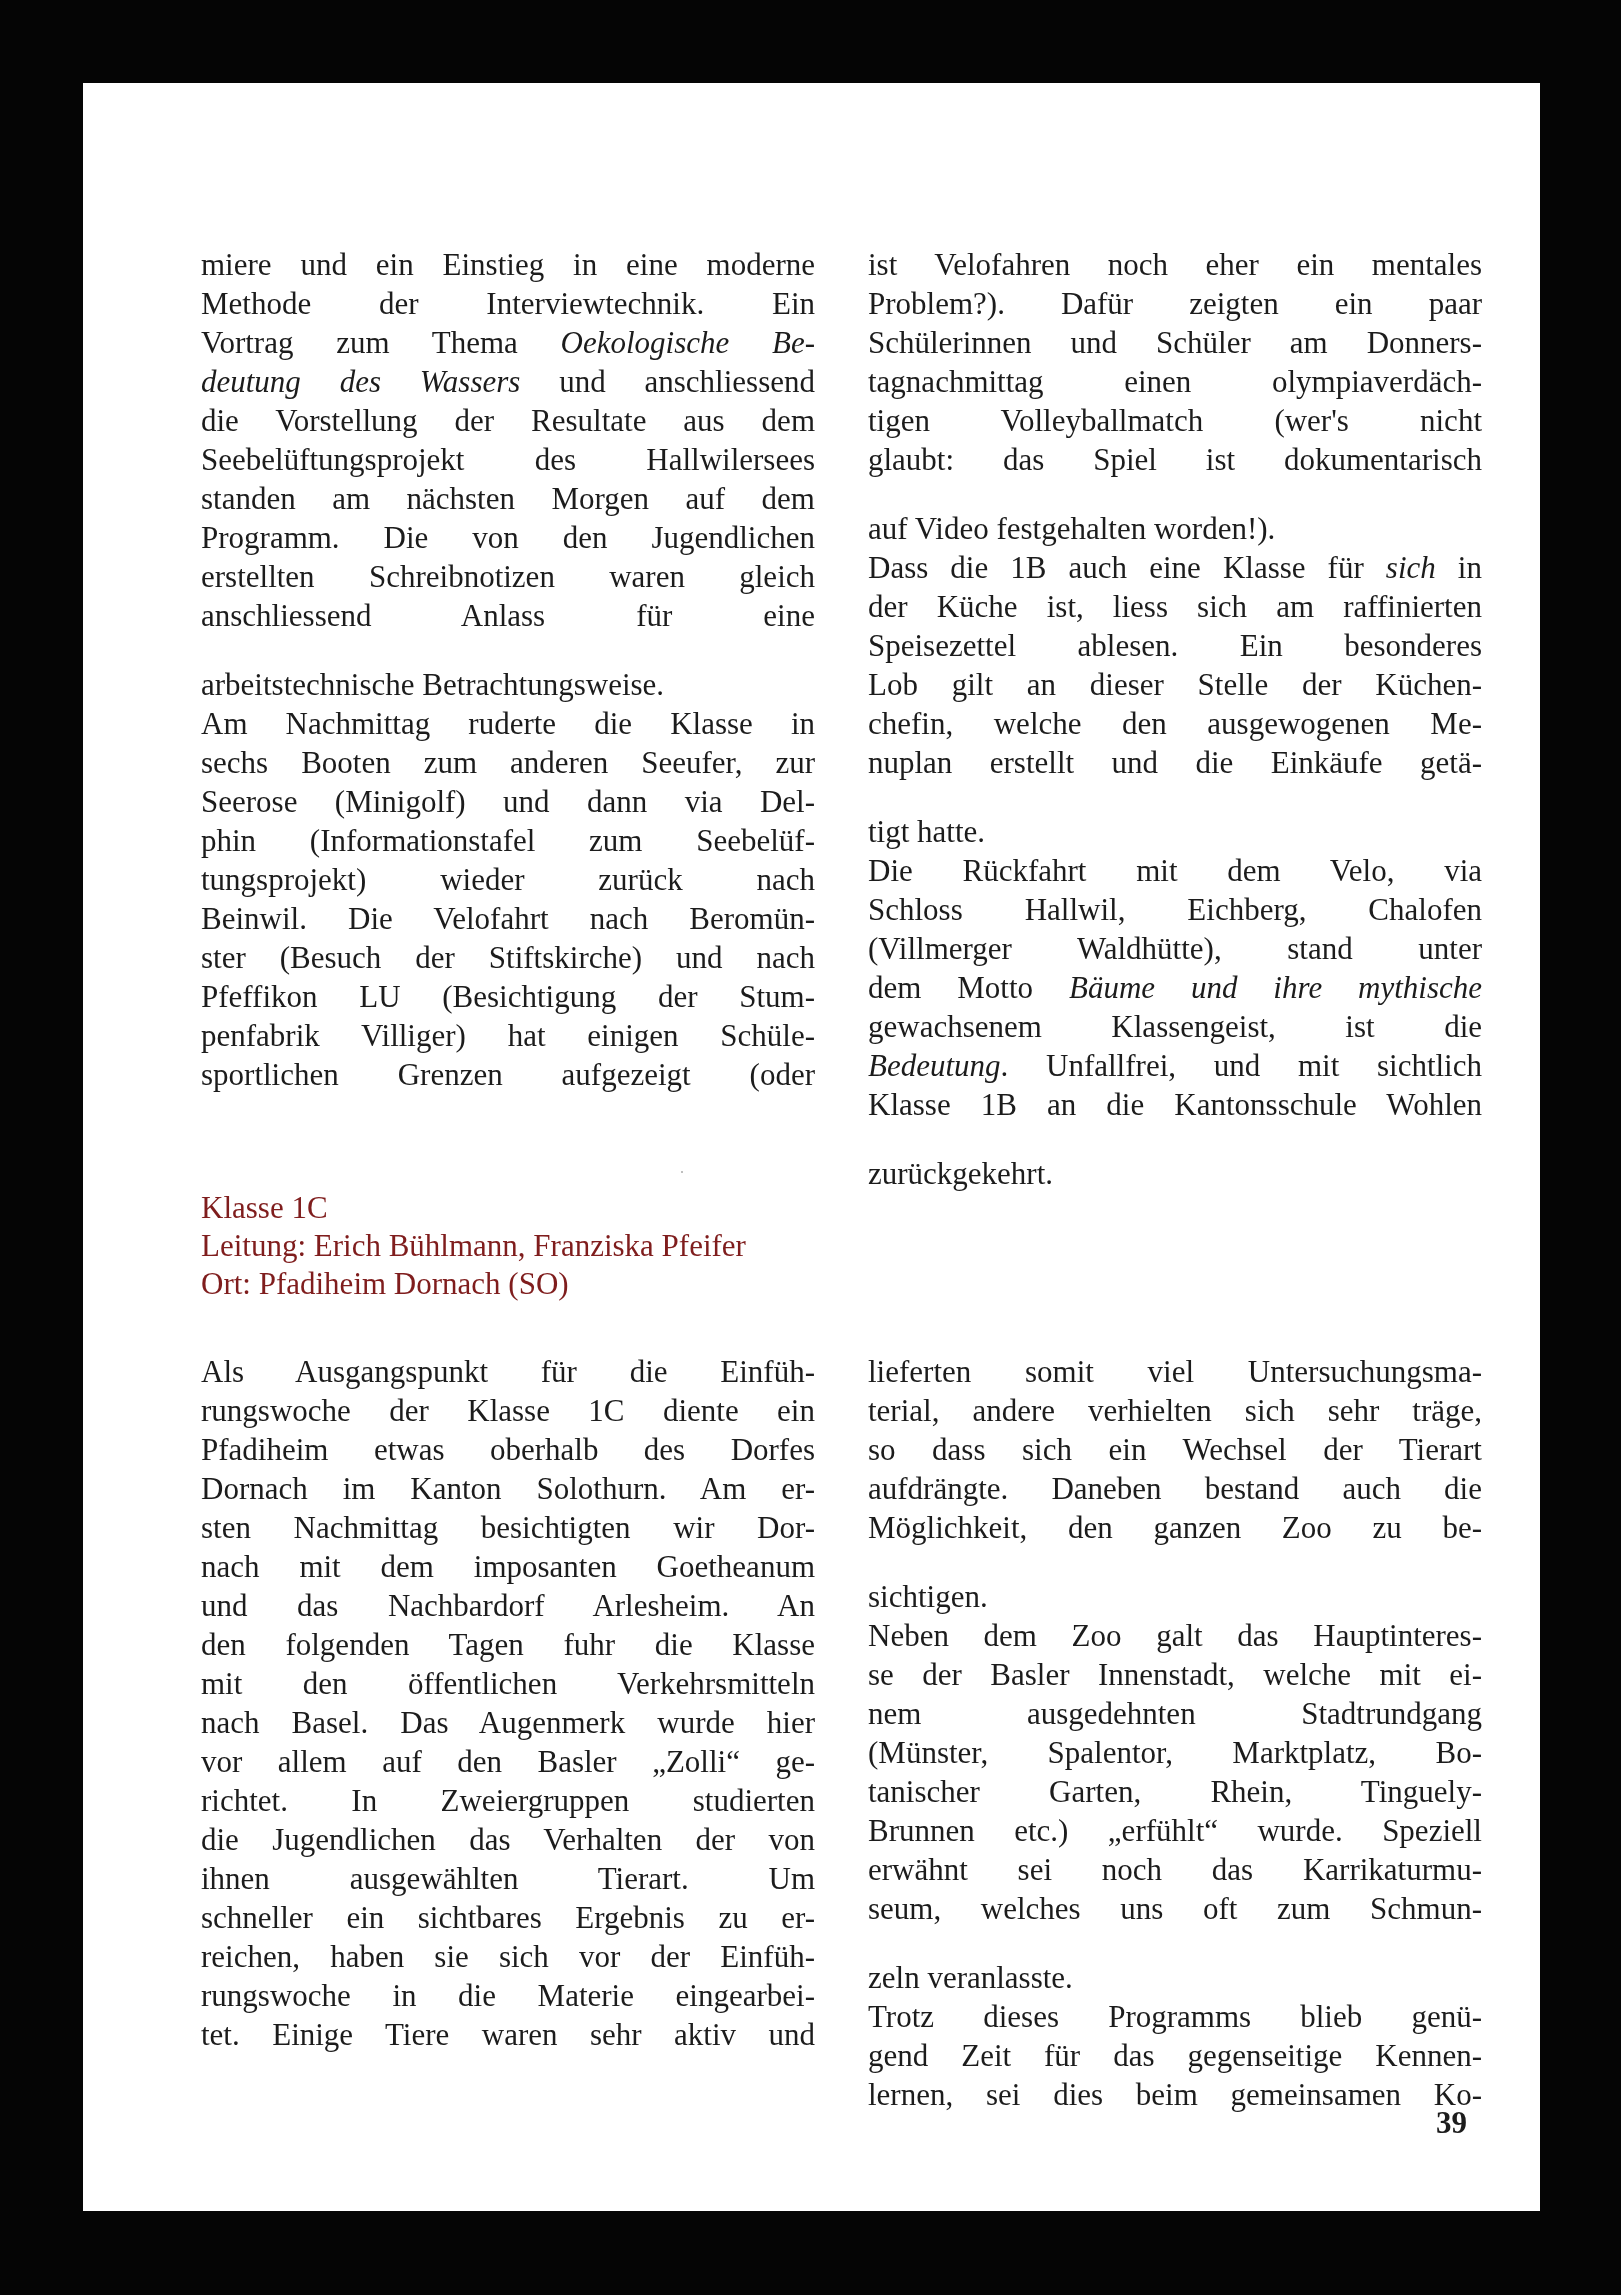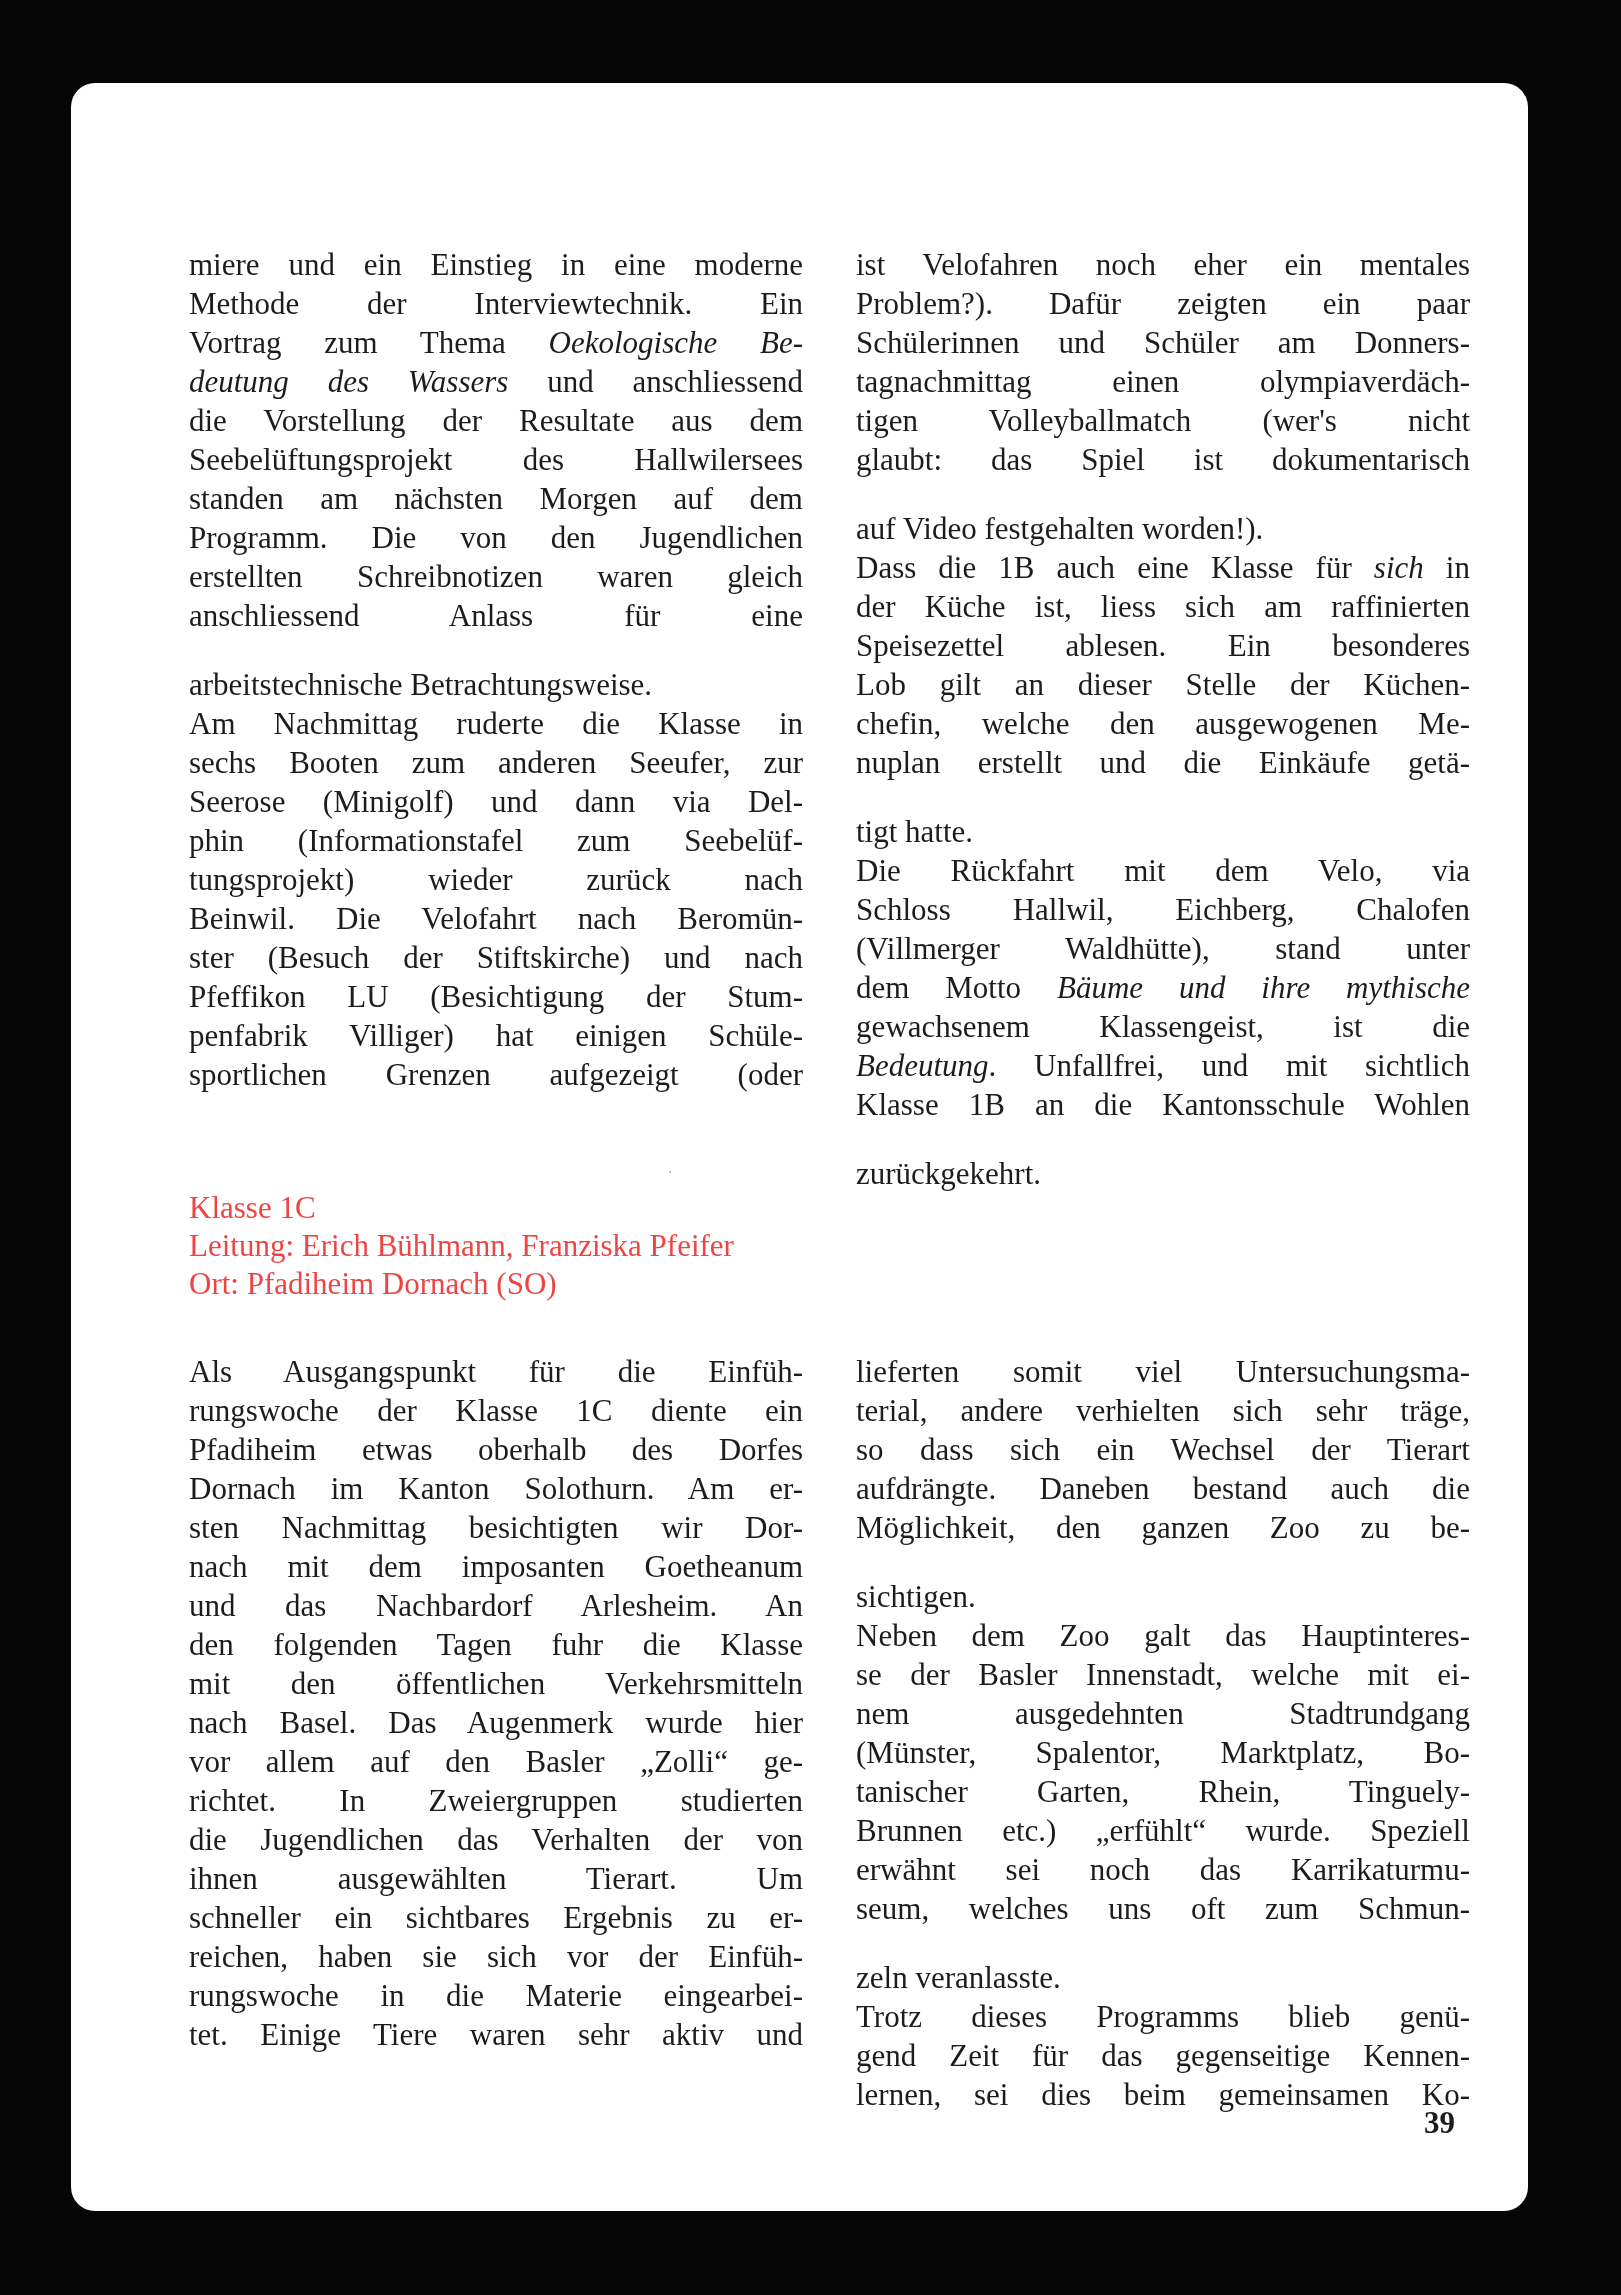--- a/index.html
+++ b/index.html
@@ -4,24 +4,23 @@
 <style>
   html, body { margin: 0; padding: 0; }
   body {
     width: 1621px; height: 2295px;
     background: #050505;
     position: relative;
     overflow: hidden;
   }
   .page {
     position: absolute;
-    left: 71px; top: 83px;
+    left: 83px; top: 83px;
     width: 1457px; height: 2128px;
     background: #ffffff;
-    border-radius: 24px;
   }
   .col {
     position: absolute;
     width: 614px;
     font-family: "Liberation Serif", "DejaVu Serif", serif;
     font-size: 31px;
     color: #1c1c1c;
   }
   .line {
     display: block;
@@ -36,21 +35,21 @@
   .line i { font-style: italic; }
   .col-tl { left: 118px; top: 162px; }
   .col-tr { left: 785px; top: 162px; }
   .col-bl { left: 118px; top: 1269px; }
   .col-br { left: 785px; top: 1269px; }
   .heading-block {
     position: absolute;
     left: 118px; top: 1106px;
     font-family: "Liberation Serif", "DejaVu Serif", serif;
     font-size: 31px;
-    color: #ef4444;
+    color: #7f1d1d;
   }
   .heading-block .hl {
     display: block;
     height: 38px; line-height: 38px;
     white-space: nowrap;
   }
   .page-number {
     position: absolute;
     left: 1353px; top: 2022px;
     font-family: "Liberation Serif", "DejaVu Serif", serif;

